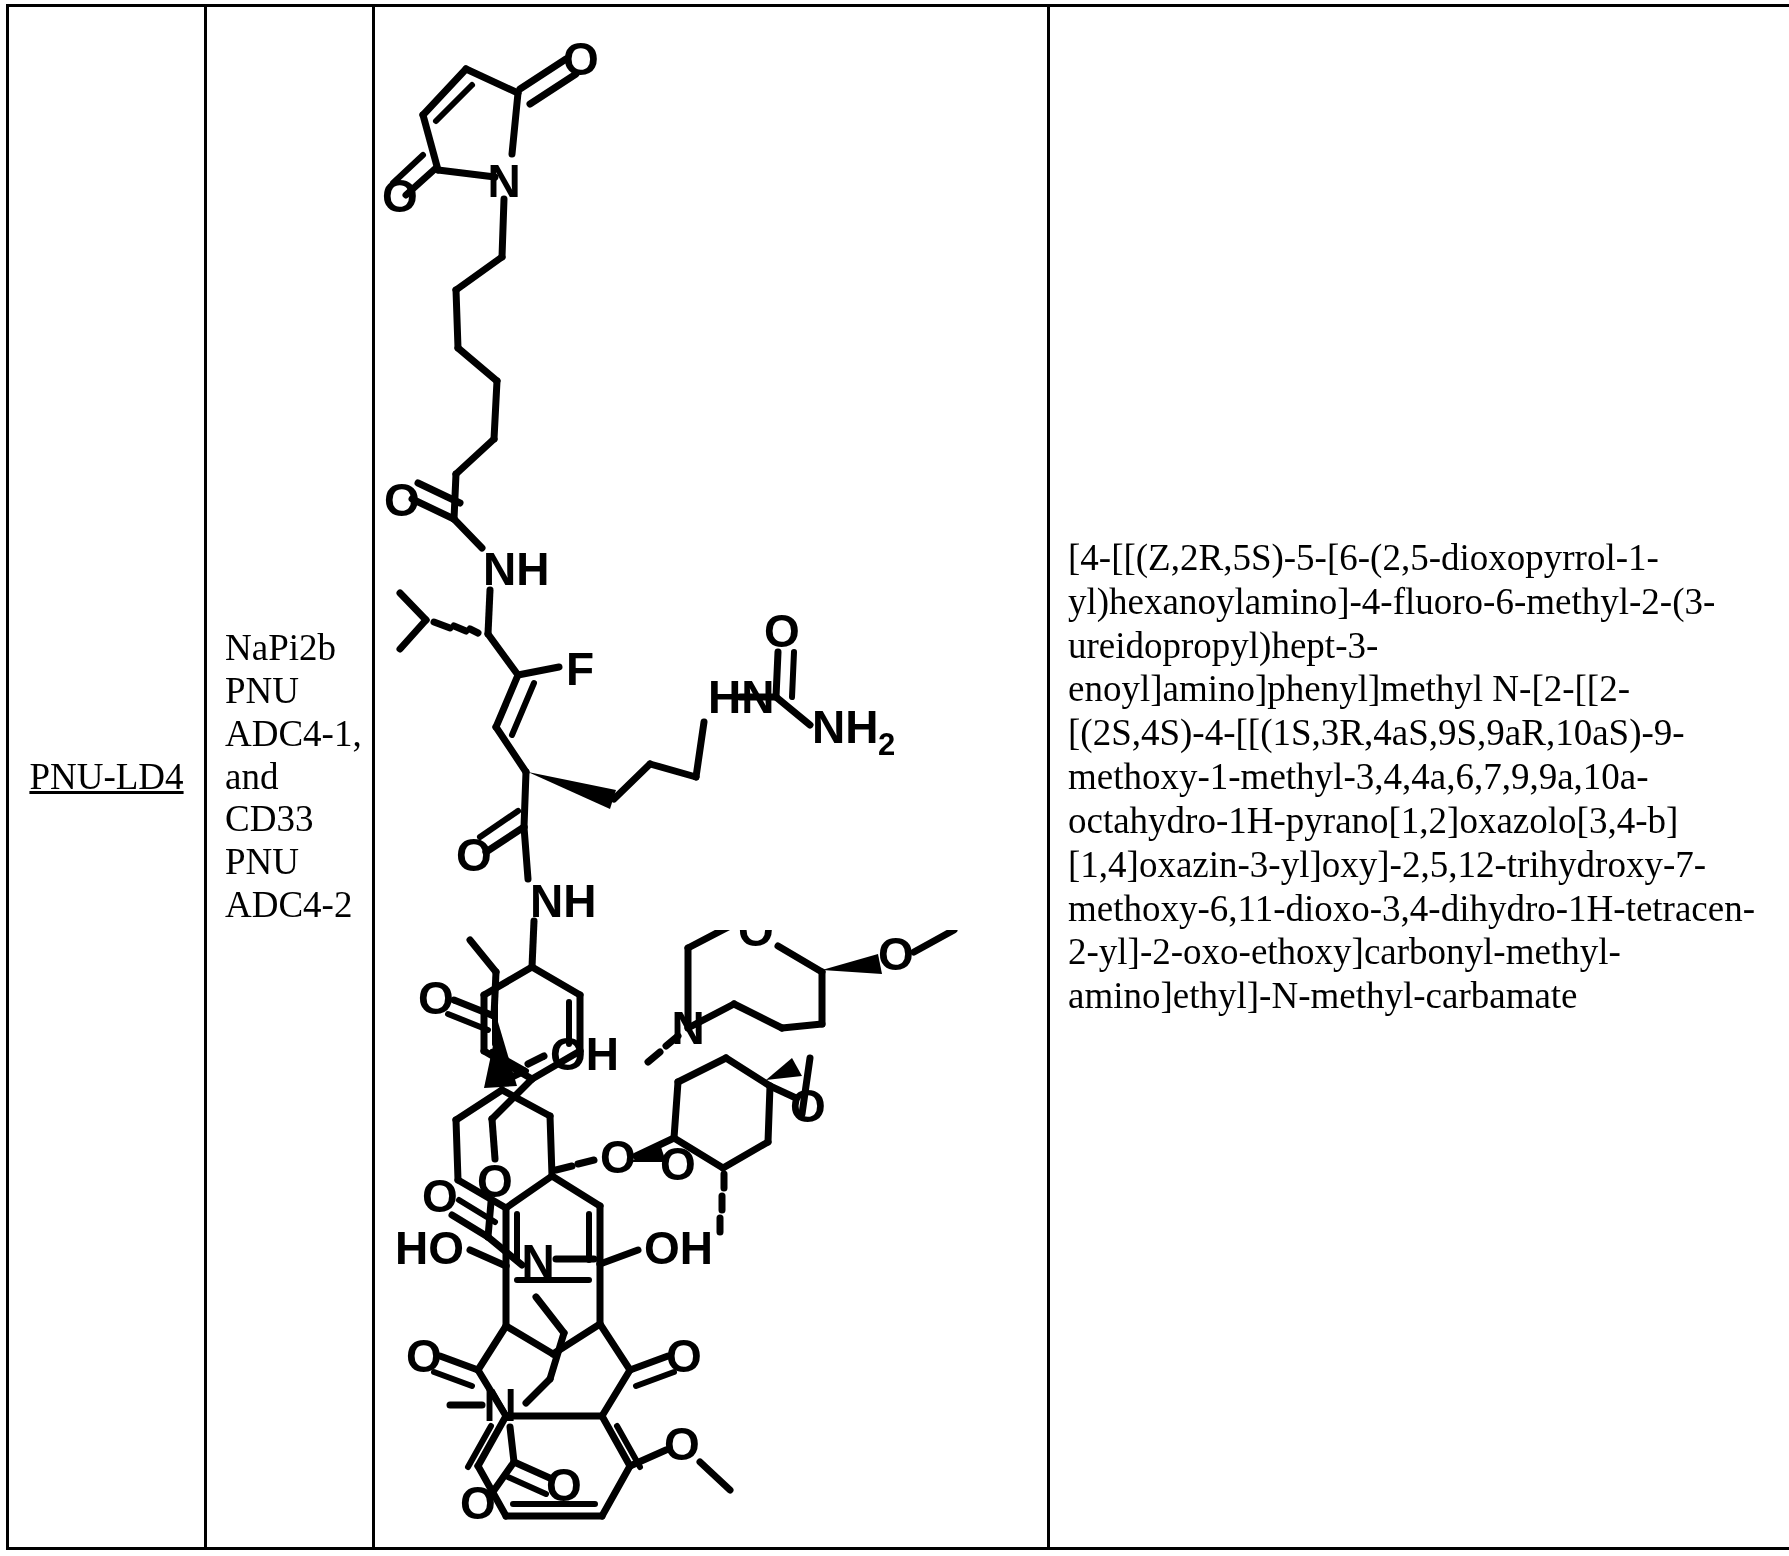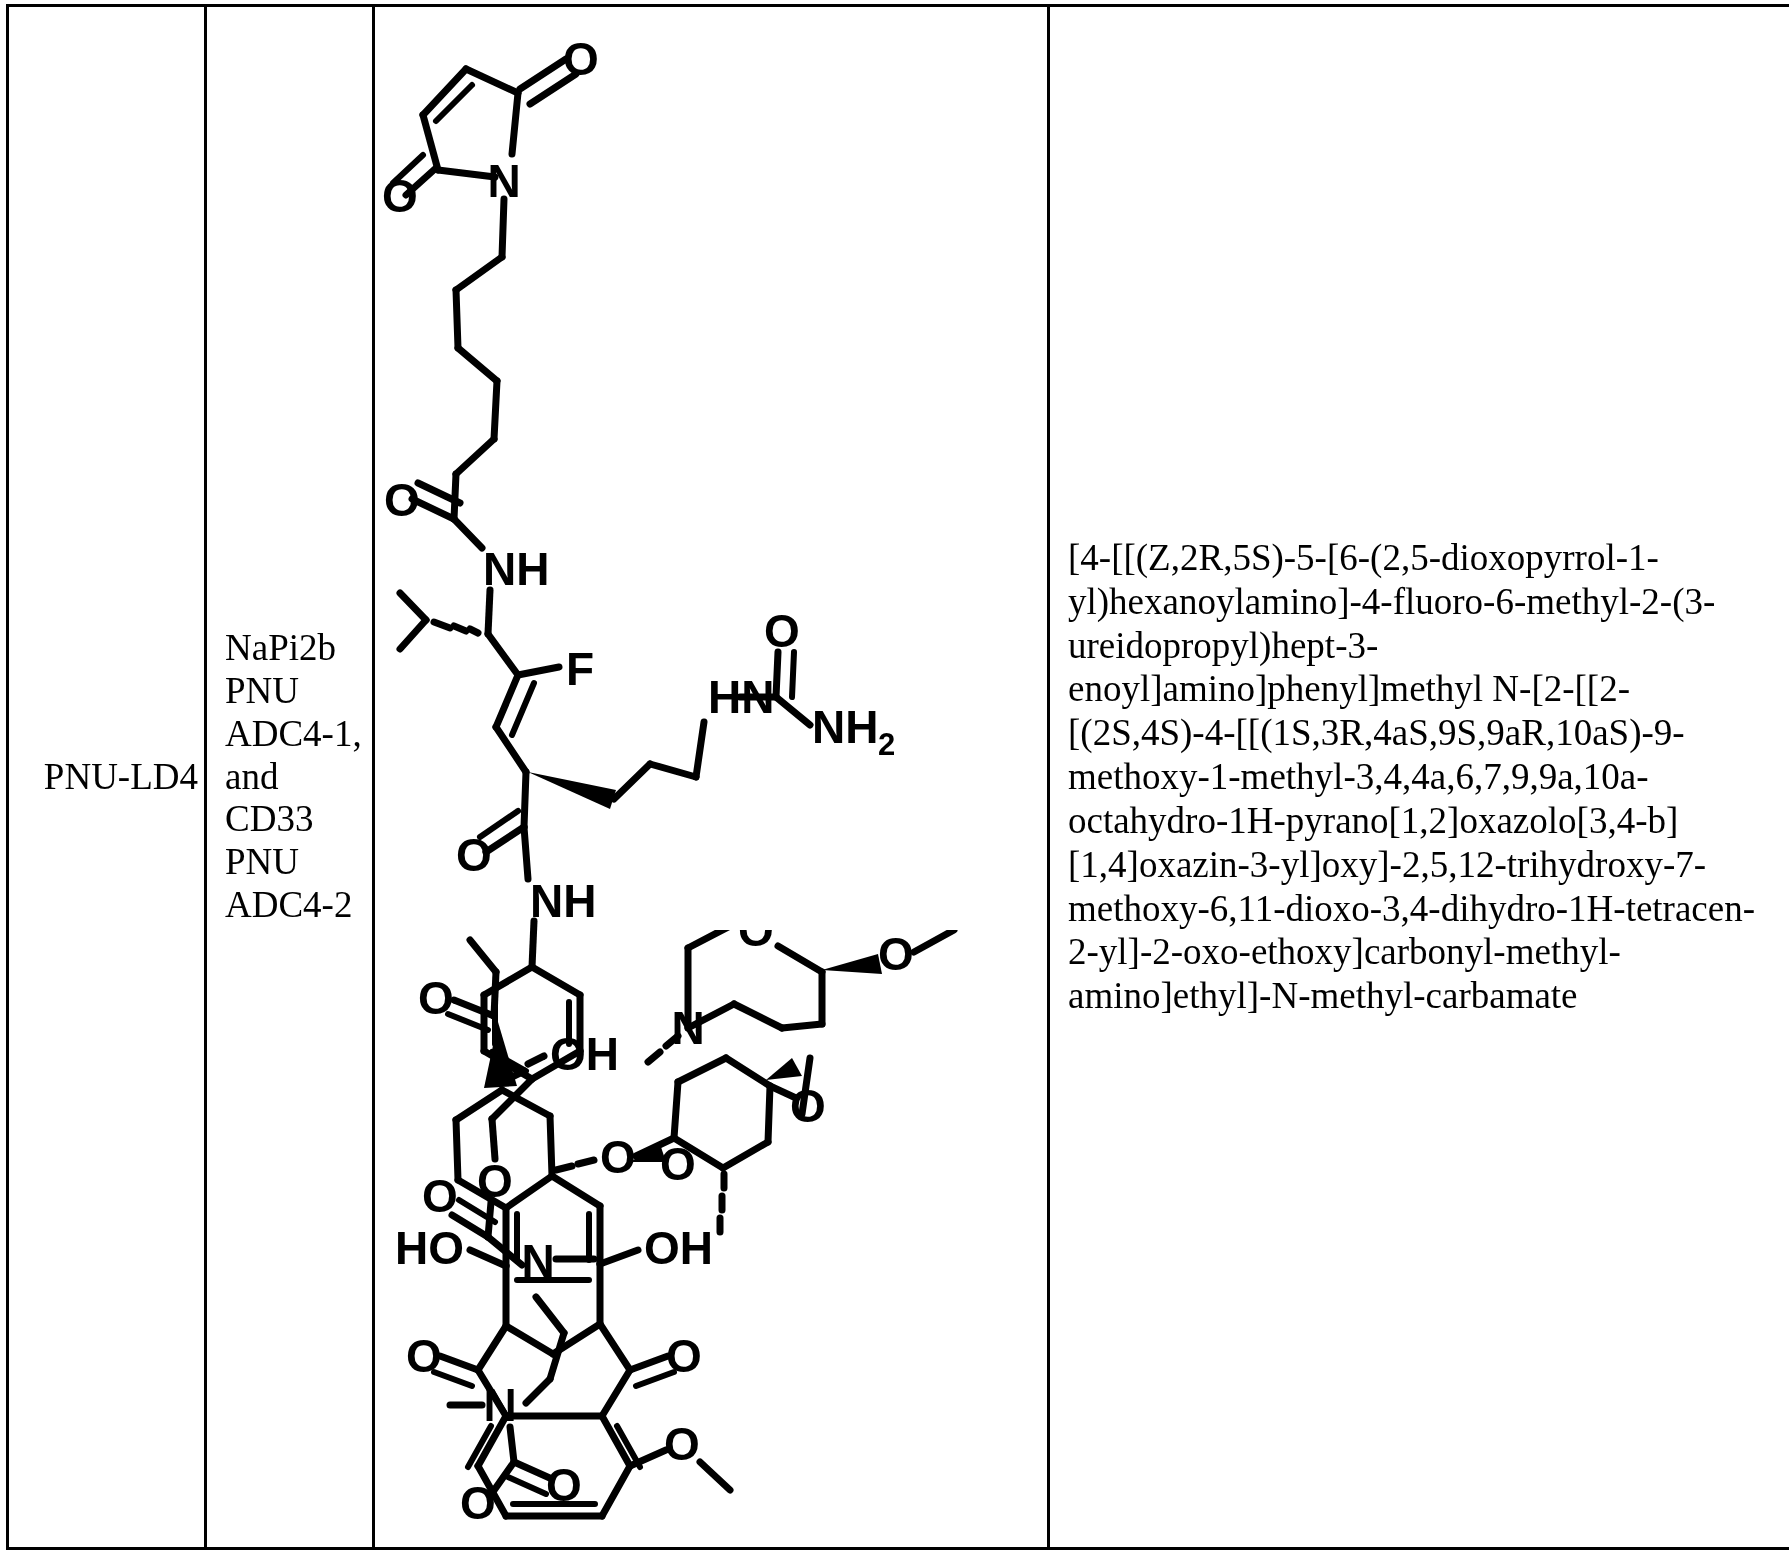--- a/index.html
+++ b/index.html
@@ -27,21 +27,21 @@
     height: 1546px;
     border-collapse: collapse;
     table-layout: fixed;
   }
   .patent-table td {
     border: 3px solid #000000;
     padding: 0;
     vertical-align: middle;
     background: #ffffff;
   }
-  td.col-compound { width: 195px; text-align: right; }
+  td.col-compound { width: 195px; text-align: center; text-decoration: underline; }
   td.col-target   { width: 165px; text-align: left; }
   td.col-struct   { width: 672px; text-align: center; vertical-align: top;}
   td.col-name     { width: 744px; text-align: left; vertical-align: middle;}
 
   .cell-text {
     font-size: 37px;
     line-height: 1.16;
     font-family: "Liberation Serif", "DejaVu Serif", serif;
   }
   .compound-label {

